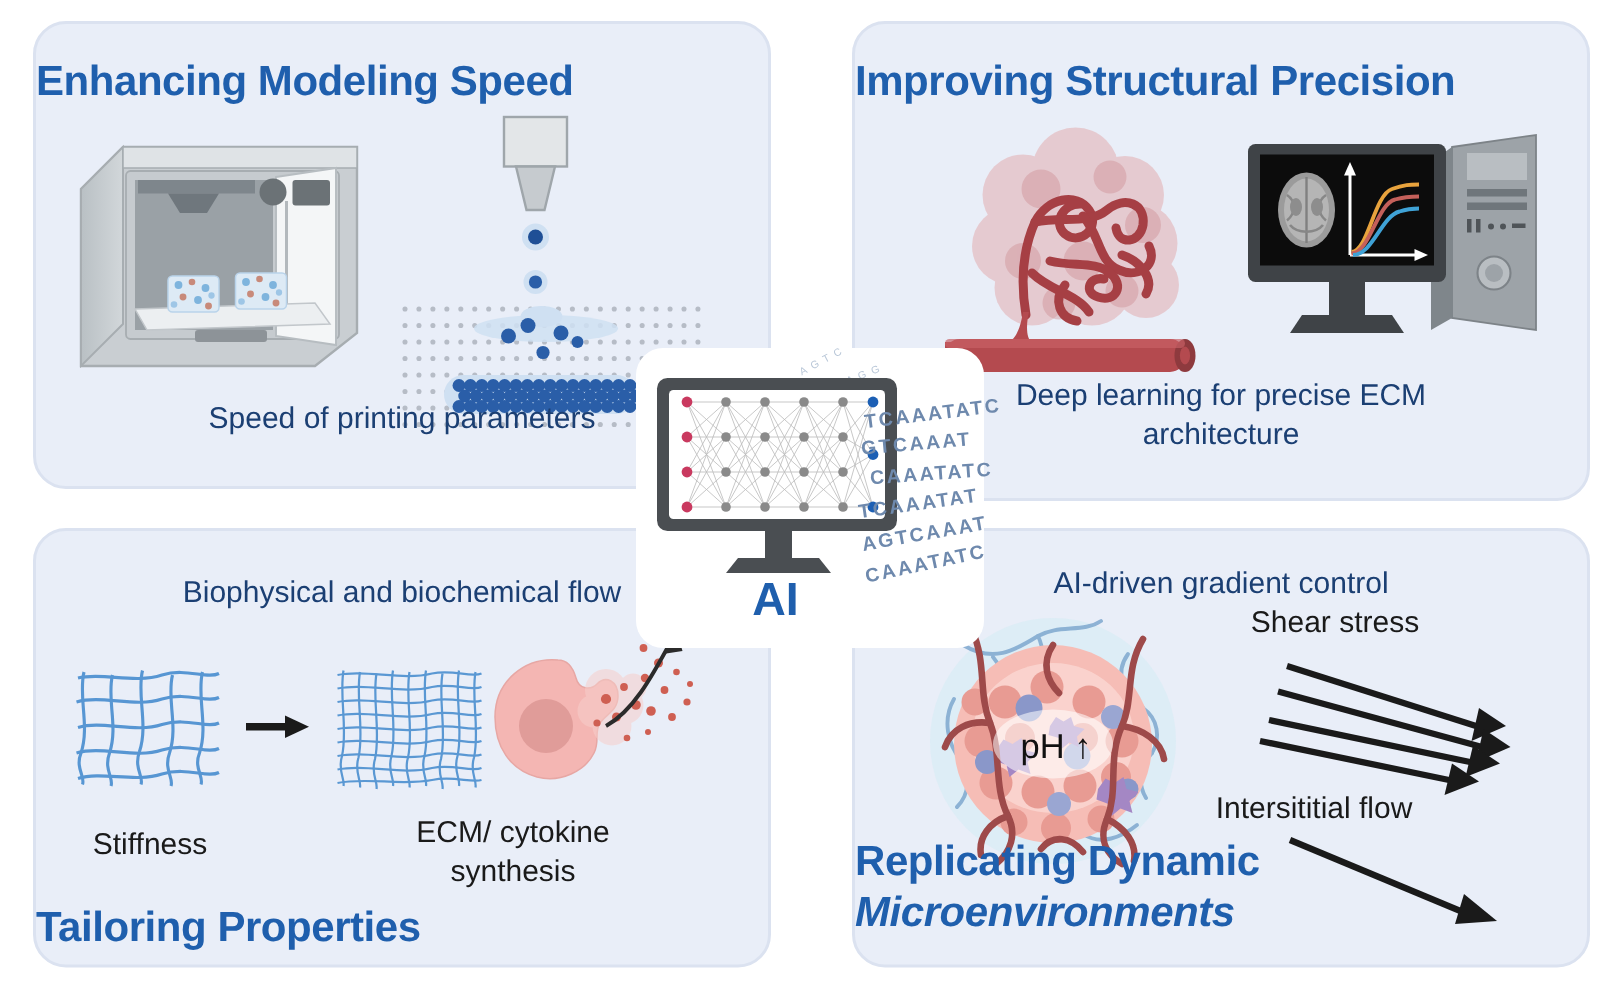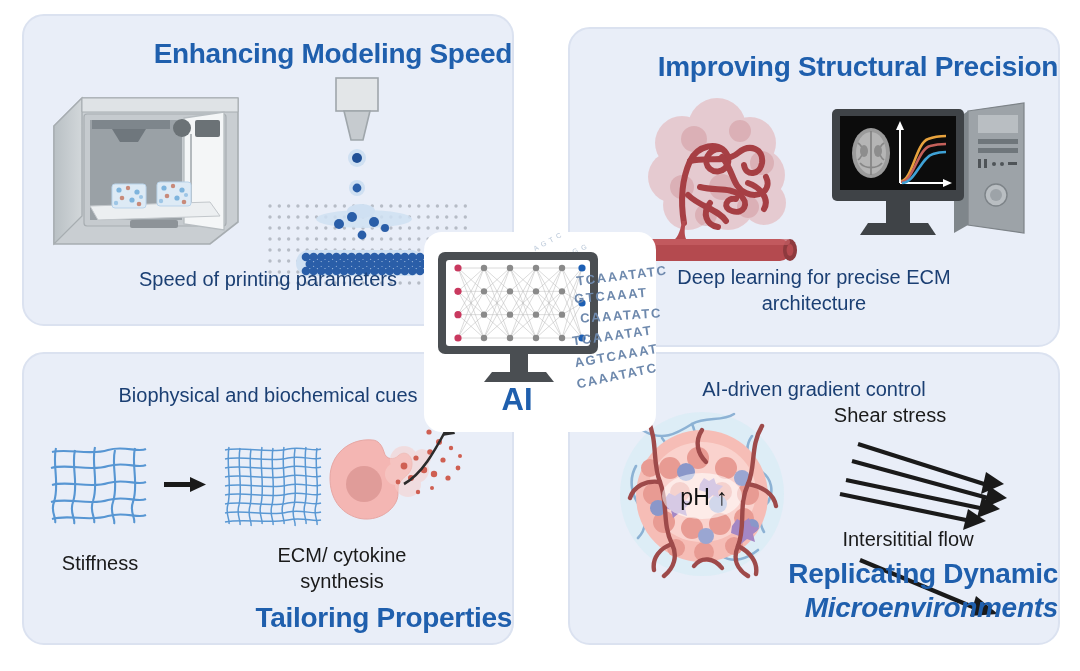--- a/index.html
+++ b/index.html
@@ -5,25 +5,25 @@
   html,body{margin:0;padding:0;background:#ffffff;}
   body{width:1080px;height:671px;position:relative;overflow:hidden;
        font-family:"Liberation Sans",sans-serif;}
 
   .stage{position:absolute;left:0;top:0;width:1080px;height:671px;background:#ffffff;}
 
   
   .panel{position:absolute;background:#e9eef8;border:2px solid #dbe2f0;
          border-radius:22px;box-sizing:border-box;}
   #panel-tl{left:22px;  top:14px;  width:492px; height:312px;}
-  #panel-tr{left:568px; top:27px;  width:492px; height:320px;}
+  #panel-tr{left:568px; top:14px;  width:492px; height:320px;}
   #panel-bl{left:22px;  top:352px; width:492px; height:293px;}
   #panel-br{left:568px; top:352px; width:492px; height:293px;padding-left:46px;}
 
-  .ptitle{position:absolute;left:0;width:100%;text-align:right;
+  .ptitle{position:absolute;left:0;width:100%;text-align:left;
           color:#1f5fad;font-weight:bold;font-size:28px;letter-spacing:-0.3px;}
   .pcap{position:absolute;left:0;width:100%;text-align:center;
         color:#1b3f73;font-size:20px;line-height:26px;}
   .blk{color:#1a1a1a;}
 
   
   #ai-card{position:absolute;left:424px;top:232px;width:232px;height:200px;
            background:#ffffff;border-radius:18px;z-index:40;}
   #ai-label{position:absolute;left:0;top:150px;width:186px;text-align:center;
             color:#1f5fad;font-weight:bold;font-size:31px;}
@@ -432,21 +432,21 @@
       <path d="M73 82 C84 82 88 44 100 40 C108 37 112 37 118 37" stroke="#e8a33d" stroke-width="2.6" fill="none"></path>
       <path d="M73 83 C85 83 90 50 102 47 C109 45 113 45 118 45" stroke="#c4605a" stroke-width="2.6" fill="none"></path>
       <path d="M74 84 C87 84 93 58 105 55 C111 53 114 53 118 53" stroke="#3fa2d6" stroke-width="2.6" fill="none"></path>
     </svg>
 
     <div class="pcap" style="top:235px;">Deep learning for precise ECM</div>
     <div class="pcap" style="top:261px;">architecture</div>
   </div>
 
   <div class="panel" id="panel-bl">
-    <div class="pcap" style="top:28px;">Biophysical and biochemical cues</div>
+    <div class="pcap" style="top:28px;">Biophysical and biochemical flow</div>
 
     <svg style="position:absolute;left:22px;top:90px;" width="105" height="82" viewBox="0 0 105 82">
       <g stroke="#4b8fd0" stroke-width="2.1" fill="none" opacity="0.92">
         <path d="M6 8 C22 4 44 12 62 6 C78 1 92 9 100 5"></path>
         <path d="M5 24 C22 19 44 28 62 22 C79 17 92 25 100 21"></path>
         <path d="M6 41 C22 36 44 45 62 39 C79 34 92 42 100 38"></path>
         <path d="M5 58 C22 53 44 62 62 56 C79 51 92 59 100 55"></path>
         <path d="M6 75 C22 70 44 78 62 72 C79 67 92 75 100 71"></path>
         <path d="M10 4 C6 20 14 40 8 58 C4 68 11 74 9 79"></path>
         <path d="M29 6 C25 22 33 40 27 58 C23 69 30 75 28 80"></path>
@@ -602,21 +602,21 @@
           <path d="M148 36 L166 48 L143 58 Z" stroke="none"></path>
         <path d="M14 25 L150 62"></path>
           <path d="M151 50 L169 62 L146 72 Z" stroke="none"></path>
         <path d="M8 44 L142 72"></path>
           <path d="M144 61 L162 73 L139 82 Z" stroke="none"></path>
         <path d="M2 58 L128 84"></path>
           <path d="M130 73 L148 85 L125 94 Z" stroke="none"></path>
       </g>
     </svg>
 
-    <div class="pcap blk" style="top:172px;left:188px;width:300px;">Intersititial flow</div>
+    <div class="pcap blk" style="top:172px;left:156px;width:300px;">Intersititial flow</div>
 
     <svg style="position:absolute;left:286px;top:200px;" width="160" height="72" viewBox="0 0 160 72">
       <path d="M4 6 L124 56" stroke="#1a1a1a" stroke-width="4.2" fill="none"></path>
       <path d="M120 42 L142 60 L114 62 Z" fill="#1a1a1a"></path>
     </svg>
 
     <div class="ptitle" style="top:204px;">Replicating Dynamic</div>
     <div class="ptitle" style="top:238px;font-style:italic;">Microenvironments</div>
   </div>
 

